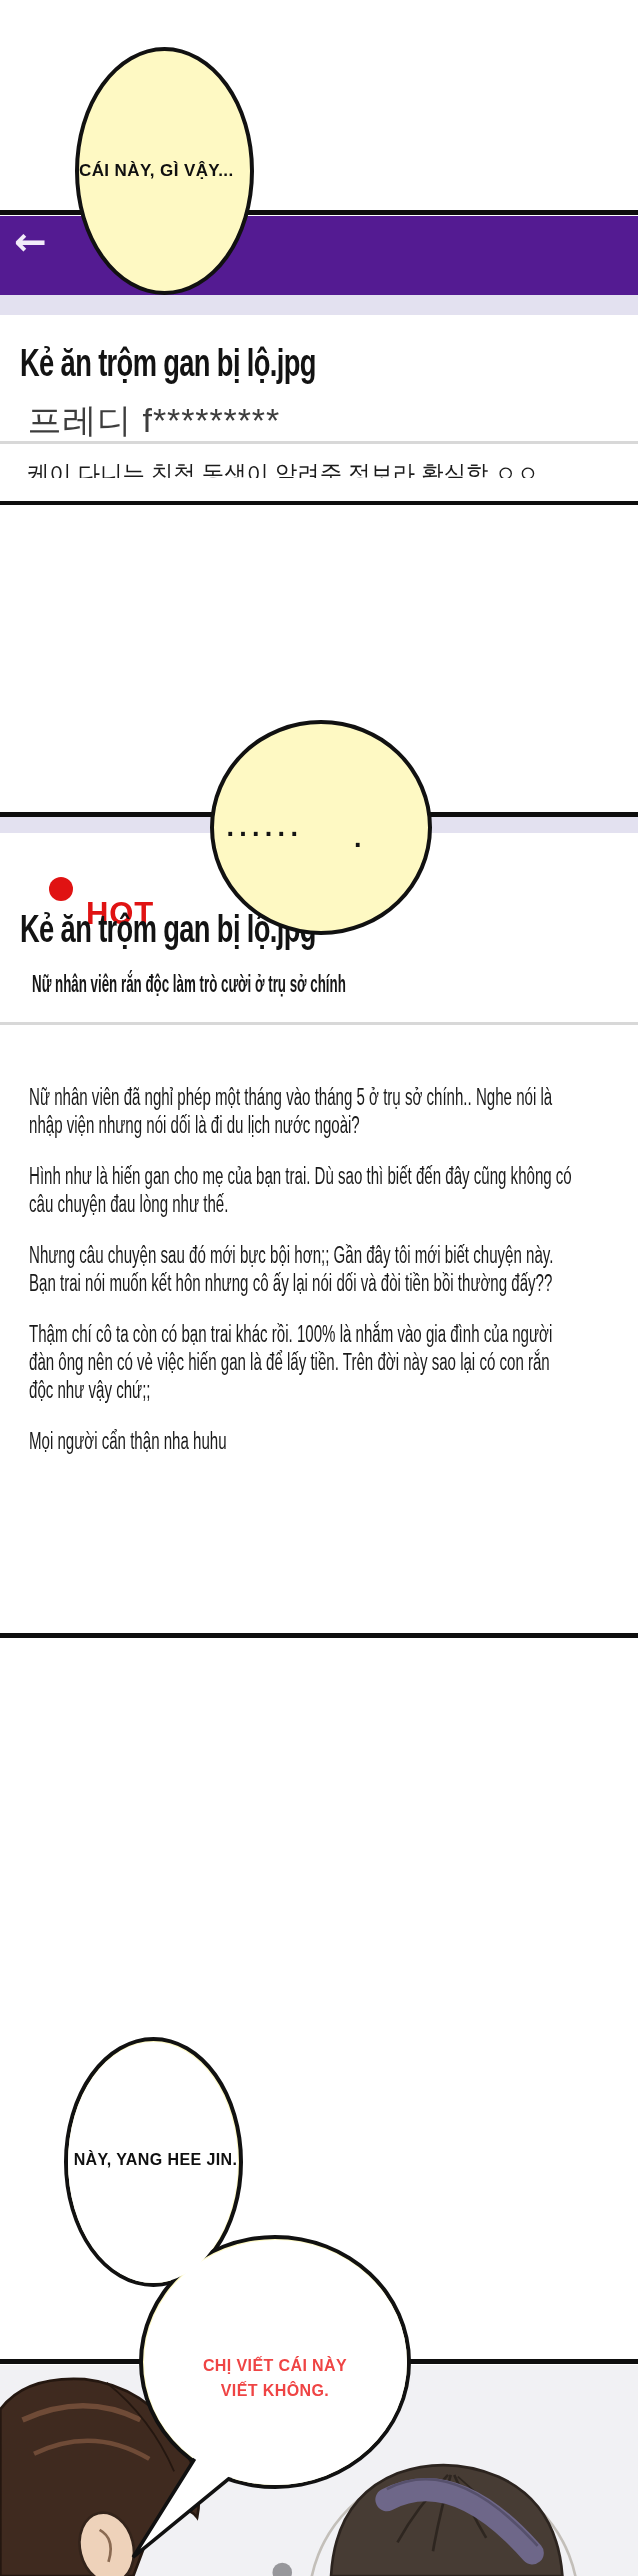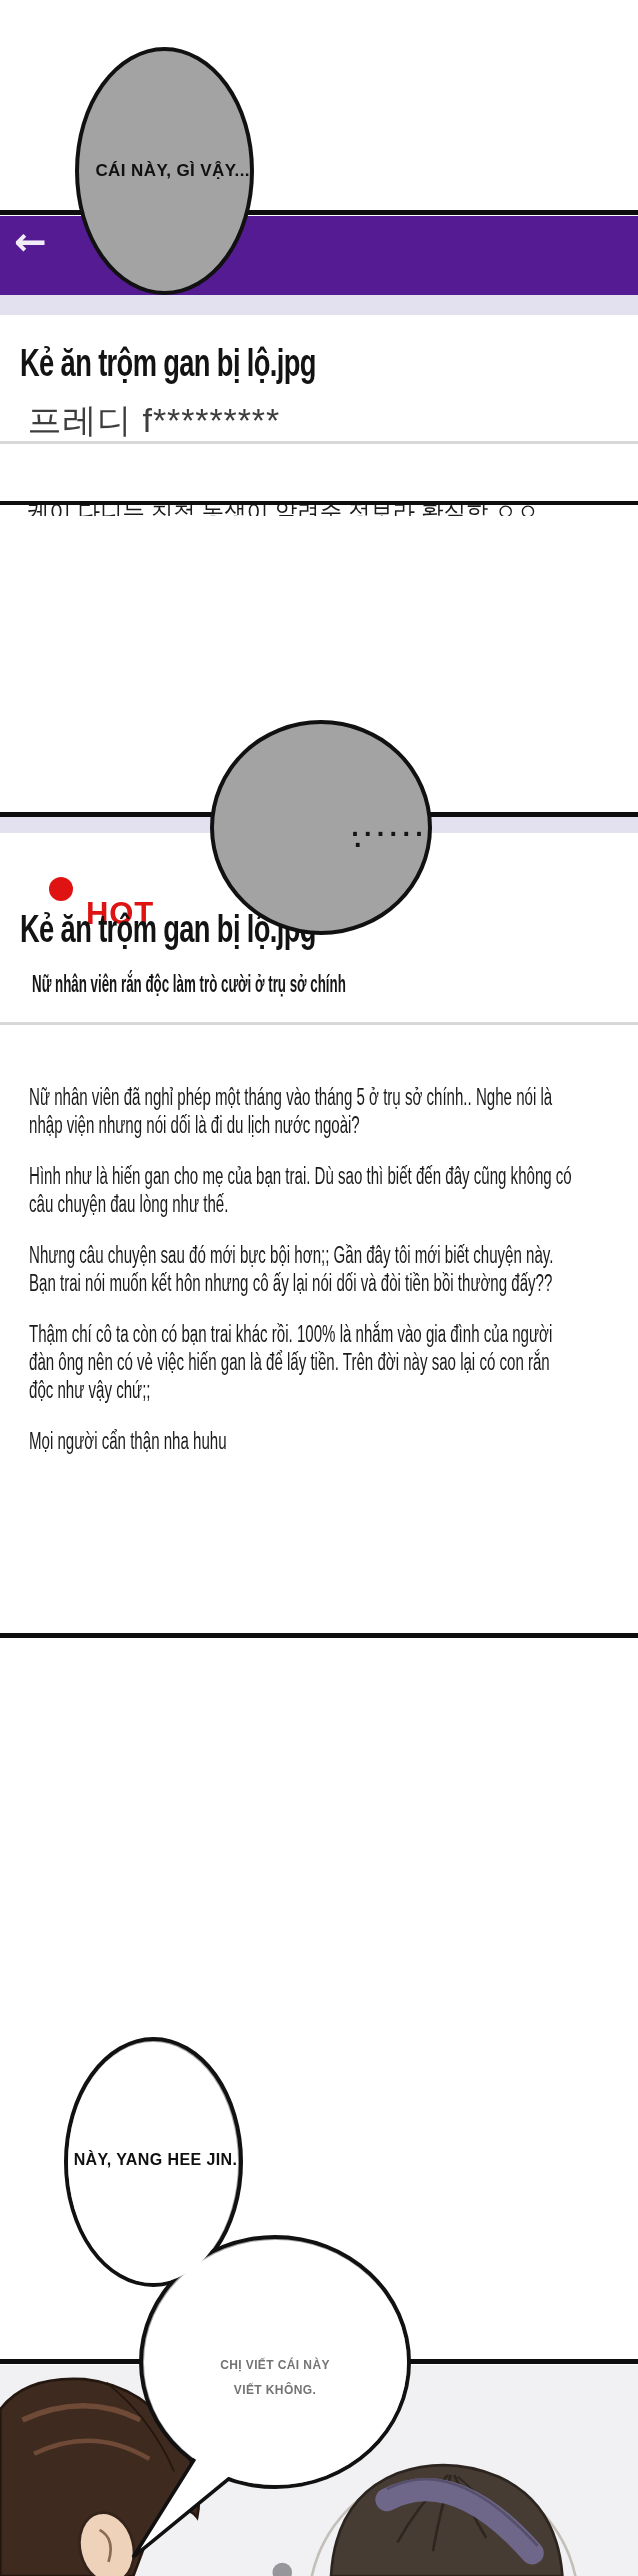--- a/index.html
+++ b/index.html
@@ -11,42 +11,42 @@
   
   .purple-bar{position:absolute;left:0;top:216px;width:639px;height:79px;background:var(--header_purple,#541b92);}
   .back{position:absolute;left:14px;top:222px;font-family:"DejaVu Sans",sans-serif;
         font-size:39px;font-weight:700;color:#f2ecfa;line-height:39px;cursor:pointer;}
   .strip{position:absolute;left:0;width:639px;background:var(--strip_lavender,#e3e1f0);}
   .divider{position:absolute;left:0;width:639px;height:2.7px;background:var(--divider_gray,#d8d8d8);}
   
   .big-title{position:absolute;left:19.5px;white-space:nowrap;font-size:39px;font-weight:700;
              color:#131313;letter-spacing:-0.9px;transform:scaleX(0.70);transform-origin:0 0;}
   .author{position:absolute;left:27.5px;top:398px;font-size:34px;color:#3d3d3d;letter-spacing:0.9px;}
-  .clipwrap{position:absolute;left:27px;top:496px;width:586px;height:20.4px;overflow:hidden;}
+  .clipwrap{position:absolute;left:27px;top:458px;width:586px;height:20.4px;overflow:hidden;}
   .clipwrap span{font-size:24px;color:#1b1b1b;white-space:nowrap;display:inline-block;
                  transform:scaleX(0.93);transform-origin:0 0;}
   
   .hotdot{position:absolute;left:49px;top:877px;width:24px;height:24px;border-radius:50%;
           background:var(--accent_red,#e01313);}
   .hotlabel{position:absolute;left:86px;top:896px;font-size:31px;font-weight:700;
             color:var(--accent_red,#e01313);letter-spacing:0.9px;text-align:center;}
   .subtitle{position:absolute;left:32px;top:971px;white-space:nowrap;font-size:23px;font-weight:700;
             color:#161616;transform:scaleX(0.58);transform-origin:0 0;}
   .body{position:absolute;left:29px;top:1083px;width:830px;transform:scaleX(0.655);
         transform-origin:0 0;font-size:23px;line-height:28px;color:#1a1a1a;}
   .body p{margin:0 0 23px 0;}
   
-  .bubble{position:absolute;background:#a3a3a3;border:4.4px solid #111;border-radius:50%;
-          display:flex;align-items:center;justify-content:flex-end;box-sizing:border-box;}
+  .bubble{position:absolute;background:#fef9c3;border:4.4px solid #111;border-radius:50%;
+          display:flex;align-items:center;justify-content:flex-start;box-sizing:border-box;}
   .btext{font-size:17px;font-weight:700;color:#101010;letter-spacing:0.4px;text-align:center;}
   .bfill{position:absolute;background:#ffffff;border-radius:50%;}
   .btxt3{position:absolute;left:71px;top:2151px;width:169px;text-align:center;
          font-size:16px;font-weight:700;color:#101010;letter-spacing:0.4px;}
   .btxt4{position:absolute;left:164px;top:2353px;width:222px;text-align:center;
-         font-size:12px;font-weight:700;color:#737373;letter-spacing:0.4px;line-height:25px;}
+         font-size:16px;font-weight:700;color:#ef4444;letter-spacing:0.4px;line-height:25px;}
   .dots{font-size:27px;font-weight:900;letter-spacing:5.3px;color:#141414;margin-left:12.4px;}
   .dottail{position:absolute;left:140px;top:99px;font-size:27px;font-weight:900;color:#141414;}
   .bottom-bg{position:absolute;left:0;top:2365px;width:639px;height:211px;
              background:var(--bottom_bg,#f1f1f4);overflow:hidden;}
   svg{display:block;}
 </style>
 </head>
 <body>
 
 <div class="page">

